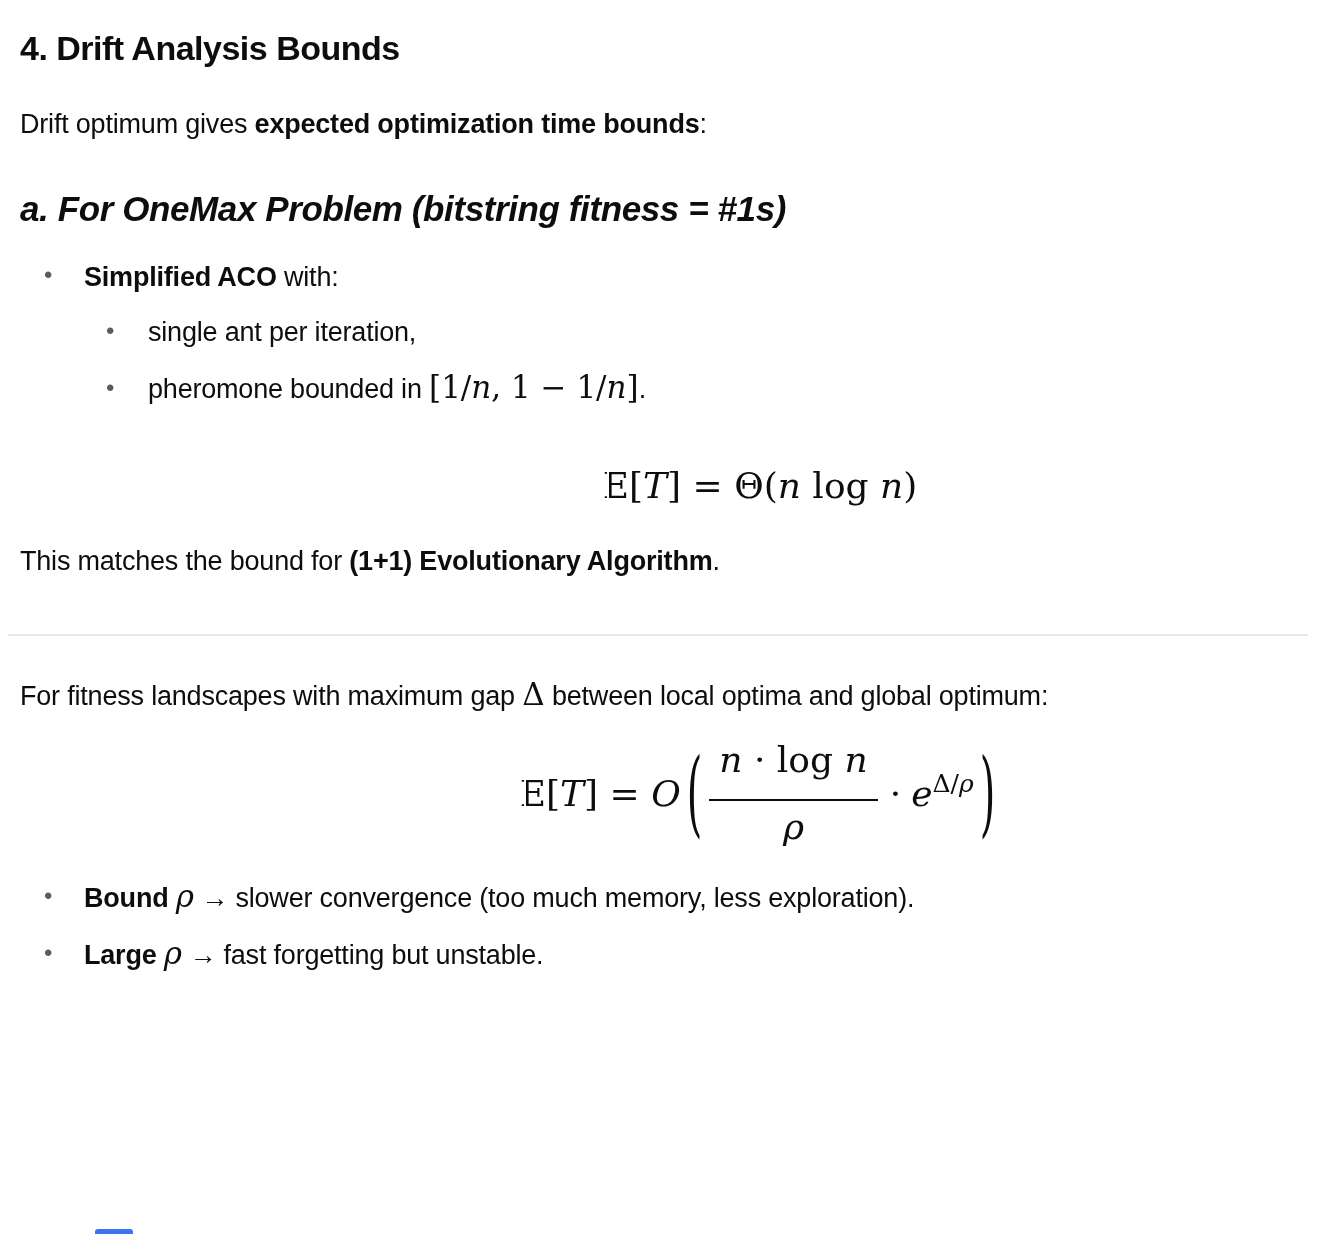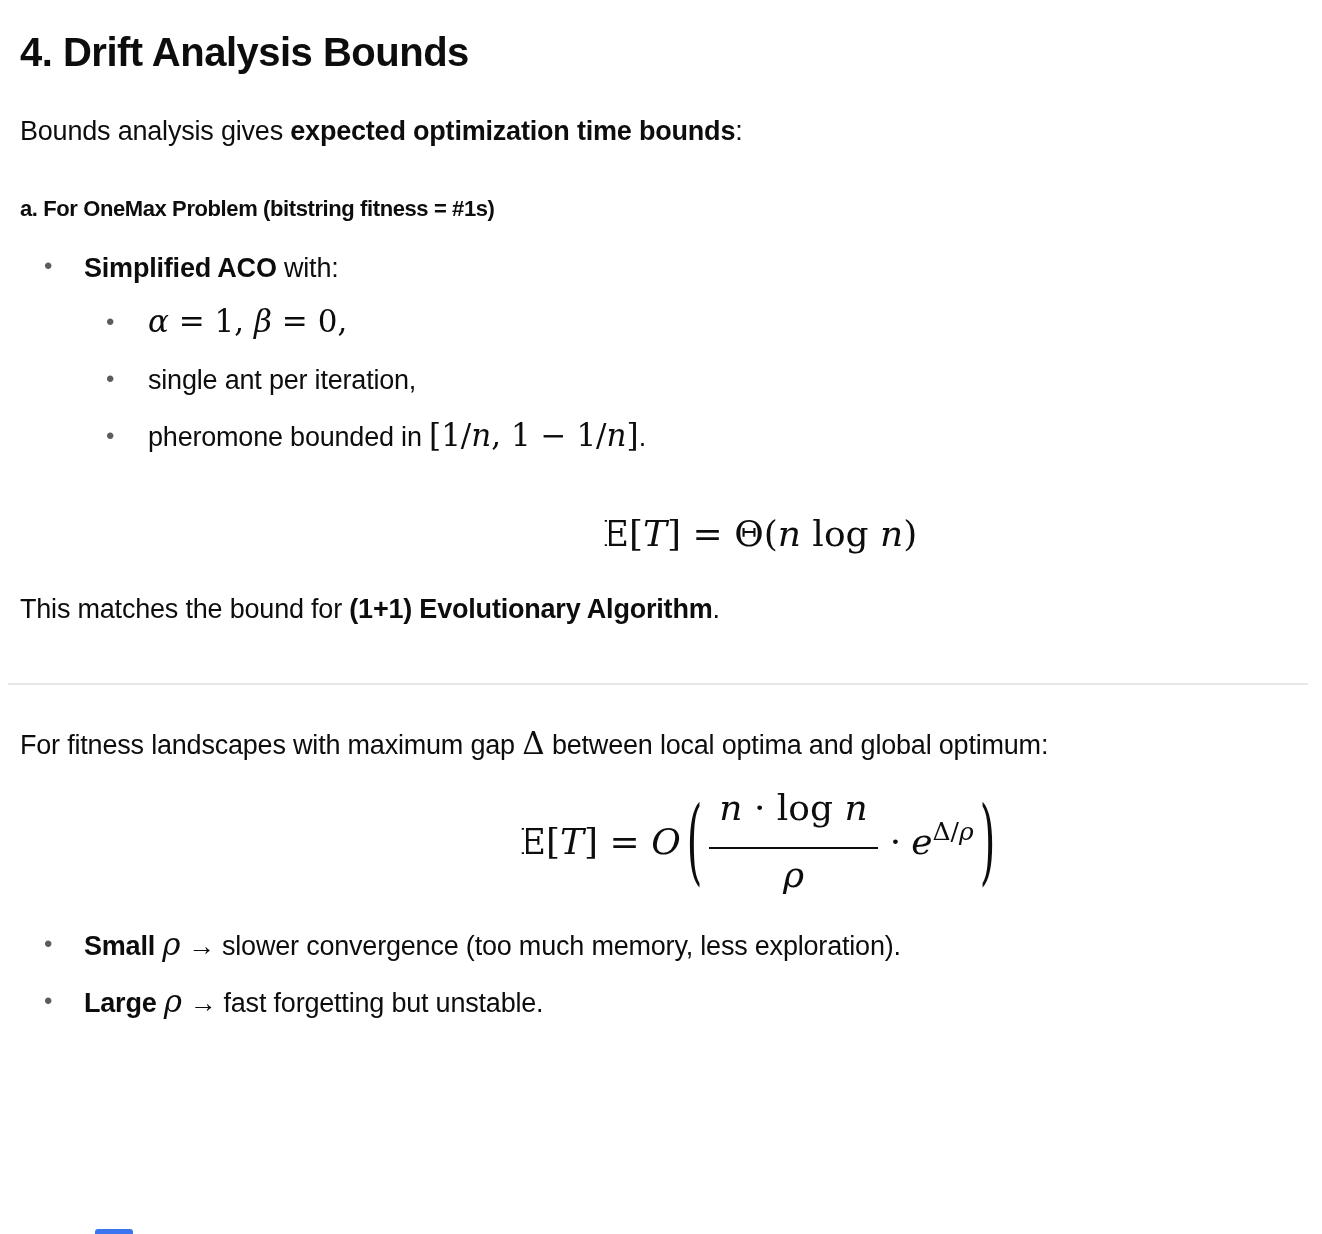--- a/index.html
+++ b/index.html
@@ -13,26 +13,27 @@
     overflow: hidden;
   }
   .content {
     position: relative;
     box-sizing: border-box;
     padding: 27px 20px 0 20px;
     height: 100%;
   }
   h1, h2, p, ul, li { margin: 0; padding: 0; }
   h1 {
-    font-size: 40px; font-weight: 700; line-height: 1.25;
+    font-size: 34px; font-weight: 700; line-height: 1.25;
     letter-spacing: -0.5px;
   }
   h2 {
-    font-size: 22px; font-weight: 700; line-height: 1.25;
+    font-size: 35px; font-weight: 700; line-height: 1.25;
     letter-spacing: -0.4px;
+    font-style: italic;
   }
   p { line-height: 1.55; }
   strong { font-weight: 700; }
 
   .mt-intro   { margin-top: 34px; }
   .mt-h2a     { margin-top: 42px; }
   .mt-list    { margin-top: 26px; }
   .mt-then    { margin-top: 32px; }
   .mt-eq1     { margin-top: 24px; }
   .mt-match   { margin-top: 44px; }
@@ -147,29 +148,28 @@
     border-radius: 3px 3px 0 0;
   }
 </style>
 </head>
 <body>
 
 <div class="content">
 
   <h1>4. Drift Analysis Bounds</h1>
 
-  <p class="mt-intro"><span>Bounds analysis gives </span><strong>expected optimization time bounds</strong><span>:</span></p>
+  <p class="mt-intro"><span>Drift optimum gives </span><strong>expected optimization time bounds</strong><span>:</span></p>
 
   <h2 class="mt-h2a">a. For OneMax Problem (bitstring fitness = #1s)</h2>
 
   <ul class="lvl1 mt-list">
     <li>
       <strong>Simplified ACO</strong><span> with:</span>
       <ul class="lvl2">
-        <li><span class="mi">α</span><span class="mr"> = 1, </span><span class="mi">β</span><span class="mr"> = 0,</span></li>
         <li><span>single ant per iteration,</span></li>
         <li><span>pheromone bounded in </span><span class="mr">[1/</span><span class="mi">n</span><span class="mr">, 1 − 1/</span><span class="mi">n</span><span class="mr">]</span><span>.</span></li>
       </ul>
     </li>
   </ul>
 
 
   <div class="math-display eq1 mt-eq1">
       <span style="white-space:pre;margin-top:40px;"><span class="bbE"><span>E</span></span><span class="mr">[</span><span class="mi">T</span><span class="mr">] </span><span class="mr">= </span><span class="mr">Θ(</span><span class="mi">n</span><span class="mr"> log </span><span class="mi">n</span><span class="mr">)</span></span>
     </div>
@@ -190,21 +190,21 @@
           <span class="den"><span class="mi">ρ</span></span>
         </span>
         <span class="mr mdot">·</span>
         <span class="pow"><span class="mi">e</span><span class="sup"><span class="mr">Δ</span><span class="mr">/</span><span class="mi">ρ</span></span></span>
         <span class="bigp">)</span>
       </span>
   </div>
 
   <ul class="lvl1 lvlb mt-blist">
     <li>
-      <strong>Small</strong>
+      <strong>Bound</strong>
       <span class="mi">ρ</span>
       <span>→ slower convergence (too much memory, less exploration).</span>
     </li>
     <li>
       <strong>Large</strong>
       <span class="mi">ρ</span>
       <span>→ fast forgetting but unstable.</span>
     </li>
   </ul>
 

